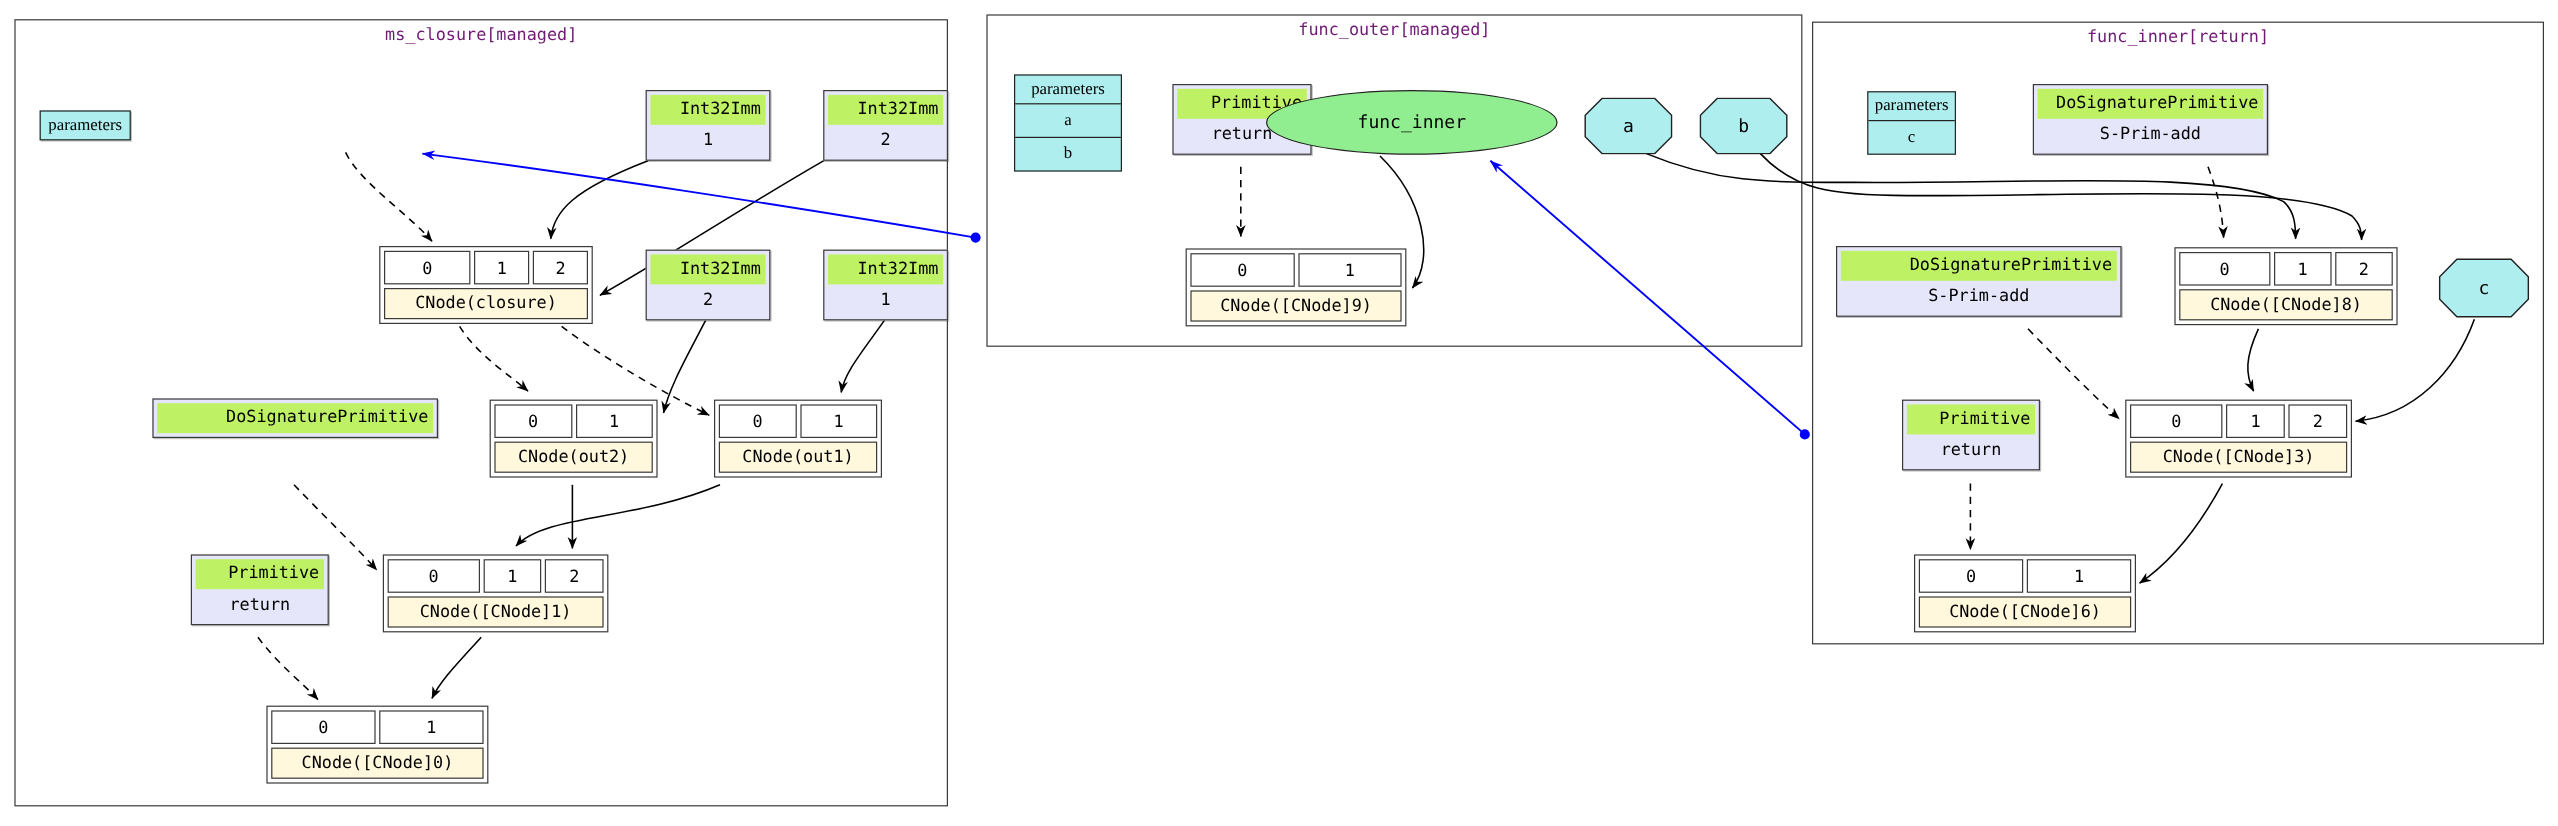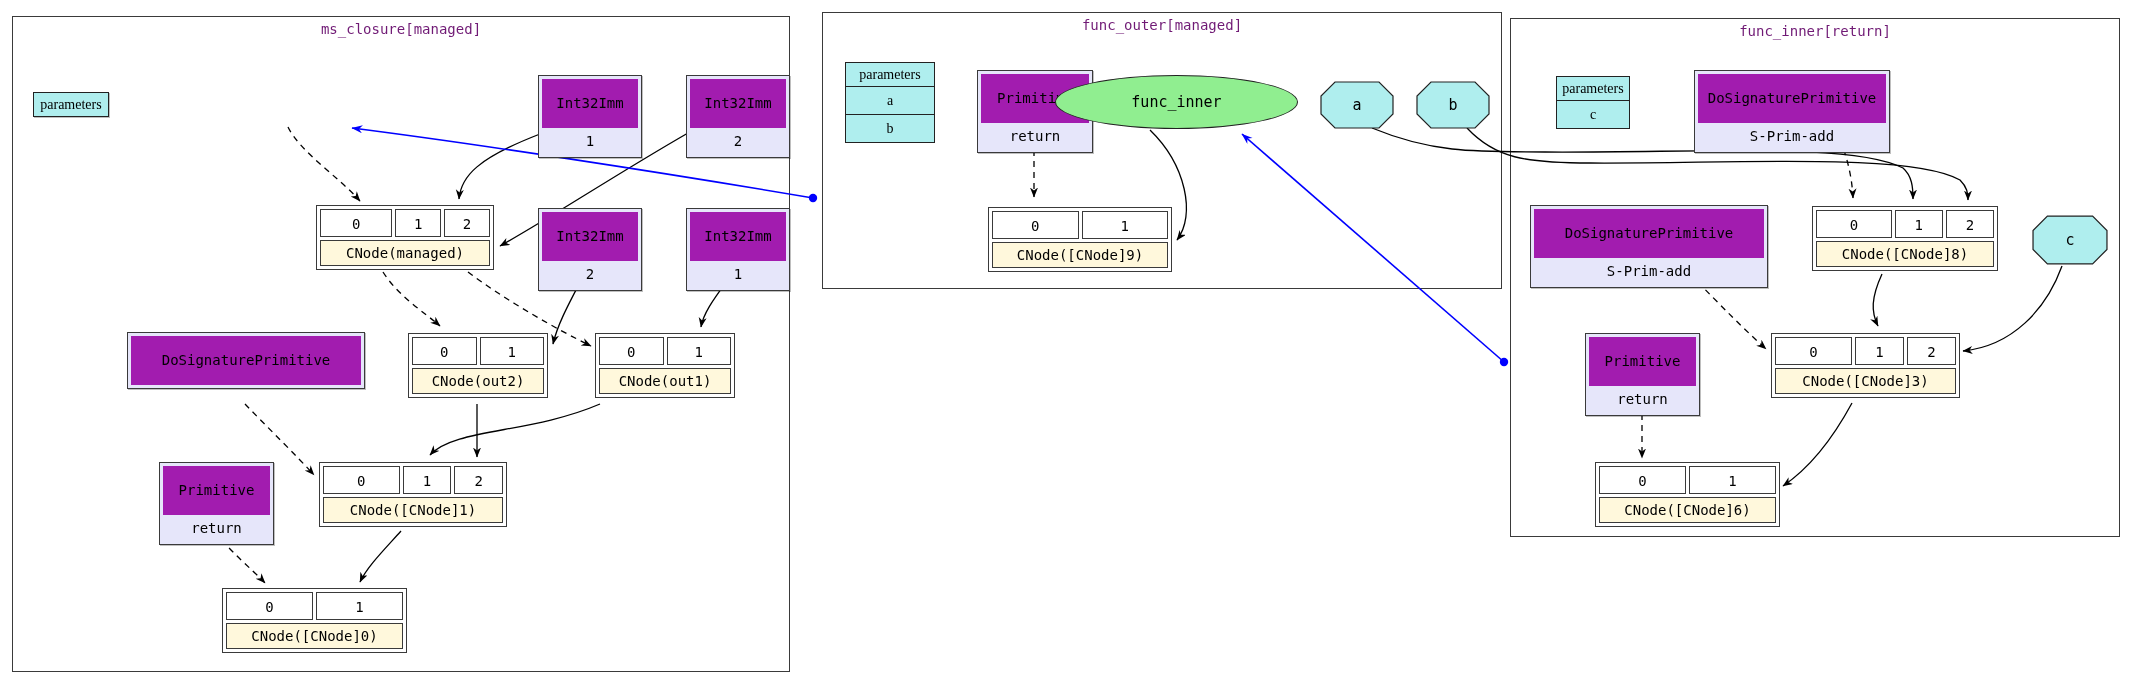--- a/index.html
+++ b/index.html
@@ -6,21 +6,21 @@
   #canvas{position:relative;width:2132px;height:688px;background:#ffffff;overflow:hidden;
           font-family:"DejaVu Sans Mono", monospace;}
   .cluster{position:absolute;border:1px solid #3a3a3a;background:transparent;z-index:1;}
   .cluster-title{position:absolute;top:4px;left:0;width:100%;text-align:center;
           font-size:14px;color:#701a75;z-index:1;}
   svg.edges{position:absolute;left:0;top:0;z-index:2;}
   .node{position:absolute;z-index:3;box-sizing:border-box;}
   
   .vnode{border:1px solid #3a3a3a;background:#E6E6FA;text-align:center;font-size:14px;
          padding:3px;box-shadow:1px 1px 0 rgba(0,0,0,0.25);}
-  .vnode .vhead{background:#a21caf;line-height:25px;padding:12px 4px;white-space:nowrap;}
+  .vnode .vhead{background:#bef264;line-height:25px;padding:0 4px;white-space:nowrap;text-align:right;}
   .vnode .vbody{line-height:26px;white-space:nowrap;}
   
   .record{border:1px solid #3a3a3a;background:#ffffff;padding:3px;}
   .record .cells{display:flex;gap:3px;height:28px;}
   .record .cell{flex:1;border:1px solid #3a3a3a;background:#fff;text-align:center;
                 line-height:28px;font-size:14px;}
   .record .cell.wide{flex:1.6;}
   .record .rlabel{border:1px solid #3a3a3a;background:#FFF8DC;text-align:center;
                   line-height:24px;height:24px;margin-top:3px;font-size:14px;white-space:nowrap;}
   
@@ -106,21 +106,21 @@
     <div class="vhead">Int32Imm</div>
     <div class="vbody">2</div>
   </div>
 
   <div class="node record" style="left:316px;top:205px;width:178px;">
     <div class="cells">
       <div class="cell wide">0</div>
       <div class="cell">1</div>
       <div class="cell">2</div>
     </div>
-    <div class="rlabel">CNode(managed)</div>
+    <div class="rlabel">CNode(closure)</div>
   </div>
 
   <div class="node vnode" style="left:538px;top:208px;width:104px;">
     <div class="vhead">Int32Imm</div>
     <div class="vbody">2</div>
   </div>
   <div class="node vnode" style="left:686px;top:208px;width:104px;">
     <div class="vhead">Int32Imm</div>
     <div class="vbody">1</div>
   </div>

